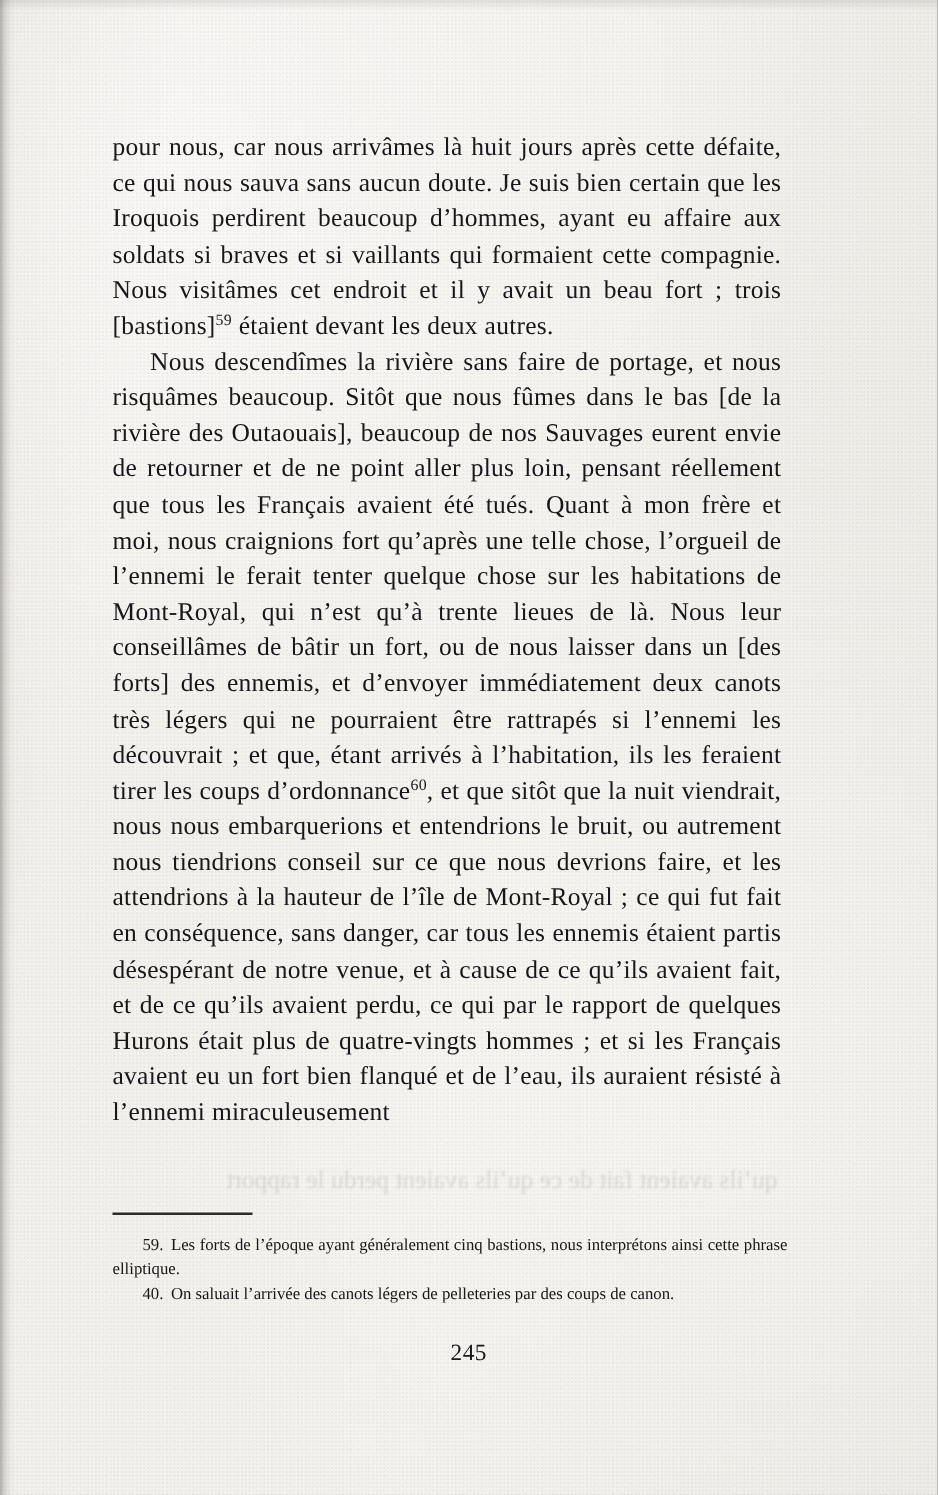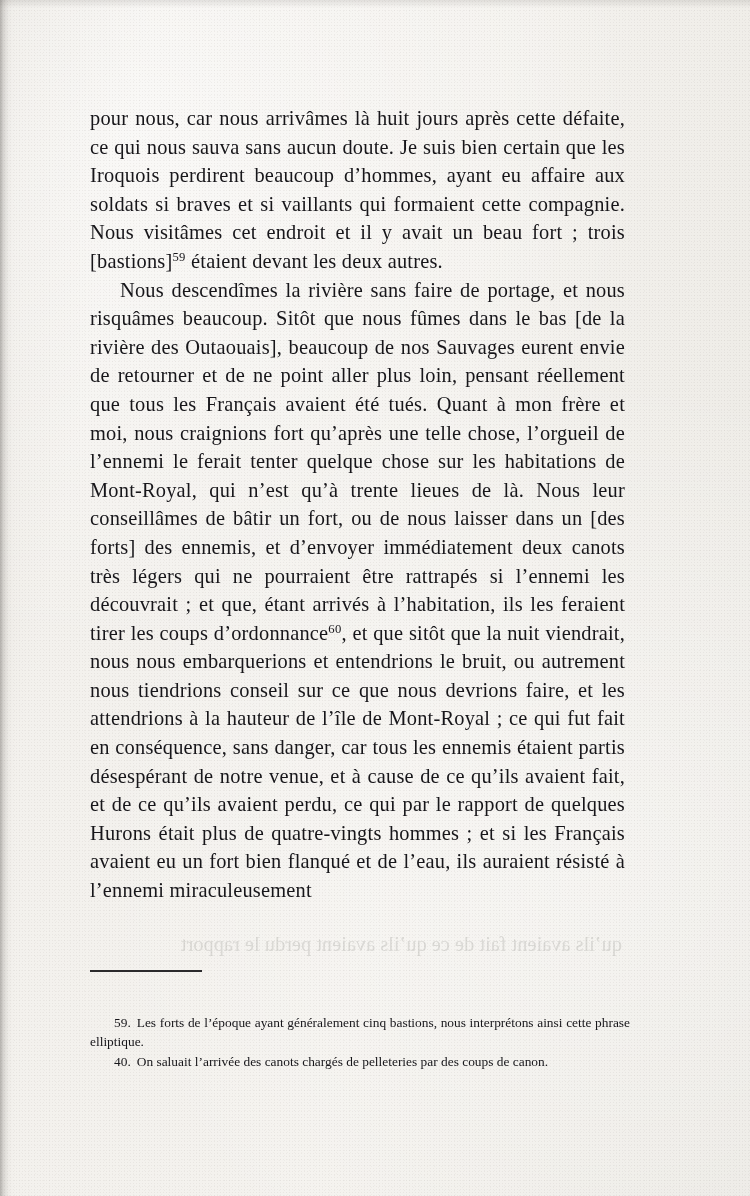--- a/index.html
+++ b/index.html
@@ -117,21 +117,20 @@
     background: #2b2a2c;
   }
   .footnotes {
     position: absolute;
     left: 90px;
     top: 986px;
     width: 540px;
     font-size: 13.4px;
     line-height: 19.4px;
     text-align: justify;
-    margin-top: 27px;
   }
   .footnotes p {
     margin: 0;
     text-indent: 24px;
   }
   .fn-num {
     margin-right: 6px;
   }
 
   
@@ -161,17 +160,18 @@
     <p class="body"><span>Nous descendîmes la rivière sans faire de portage, et nous risquâmes beaucoup. Sitôt que nous fûmes dans le bas [de la rivière des Outaouais], beaucoup de nos Sauvages eurent envie de retourner et de ne point aller plus loin, pensant réellement que tous les Français avaient été tués. Quant à mon frère et moi, nous craignions fort qu’après une telle chose, l’orgueil de l’ennemi le ferait tenter quelque chose sur les habitations de Mont-Royal, qui n’est qu’à trente lieues de là. Nous leur conseillâmes de bâtir un fort, ou de nous laisser dans un [des forts] des ennemis, et d’envoyer immédiatement deux canots très légers qui ne pourraient être rattrapés si l’ennemi les découvrait&nbsp;; et que, étant arrivés à l’habitation, ils les feraient tirer les coups d’ordonnance</span><sup class="fnref">60</sup><span>, et que sitôt que la nuit viendrait, nous nous embarquerions et entendrions le bruit, ou autrement nous tiendrions conseil sur ce que nous devrions faire, et les attendrions à la hauteur de l’île de Mont-Royal&nbsp;; ce qui fut fait en conséquence, sans danger, car tous les ennemis étaient partis désespérant de notre venue, et à cause de ce qu’ils avaient fait, et de ce qu’ils avaient perdu, ce qui par le rapport de quelques Hurons était plus de quatre-vingts hommes&nbsp;; et si les Français avaient eu un fort bien flanqué et de l’eau, ils auraient résisté à l’ennemi miraculeusement</span></p>
 
   </div>
 
   <div class="ghost">qu’ils avaient fait de ce qu’ils avaient perdu le rapport</div>
 
   <div class="fn-rule"></div>
 
   <div class="footnotes">
     <p><span class="fn-num">59.</span><span>Les forts de l’époque ayant généralement cinq bastions, nous interprétons ainsi cette phrase elliptique.</span></p>
-    <p><span class="fn-num">40.</span><span>On saluait l’arrivée des canots chargés de pelleteries par des coups de canon.</span></p>
+    <p><span class="fn-num">40.</span><span>On saluait l’arrivée des canots légers de pelleteries par des coups de canon.</span></p>
   </div>
 
+  <div class="folio">245</div>
 
 </div>
 
 </body></html>

